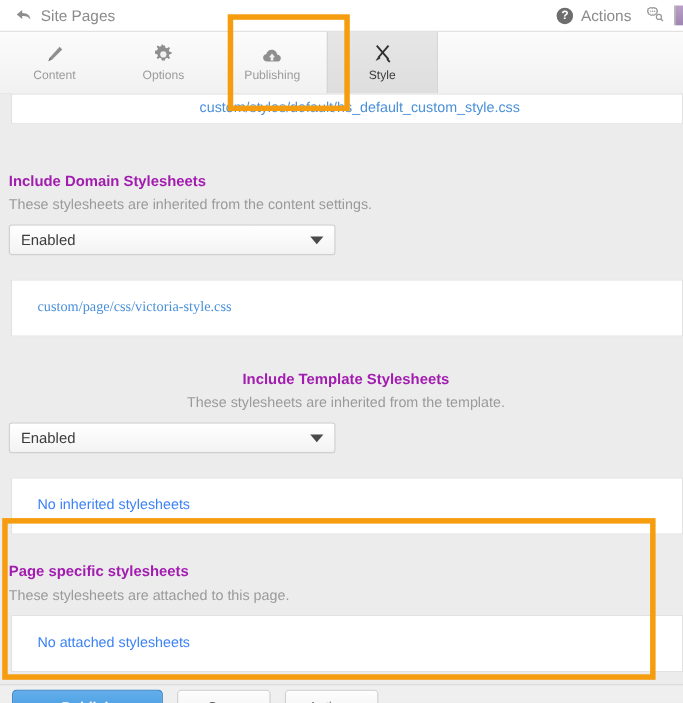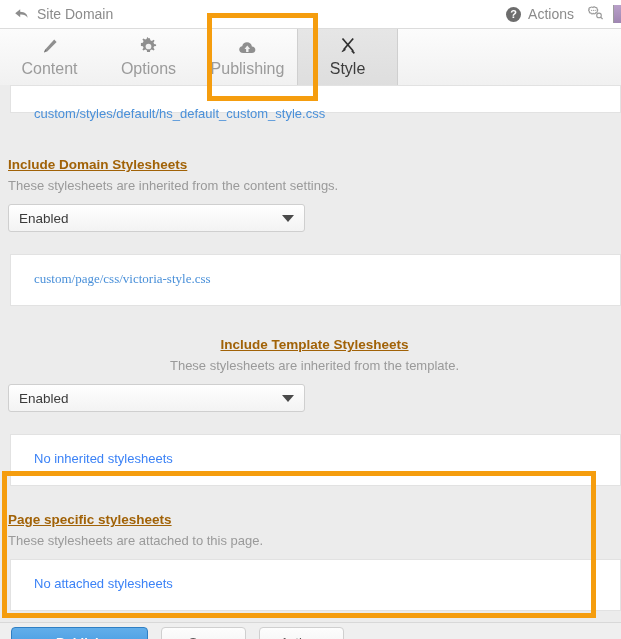--- a/index.html
+++ b/index.html
@@ -89,21 +89,21 @@
     position: relative;
   }
   .tab {
     width: 99px;
     display: flex;
     flex-direction: column;
     align-items: center;
     justify-content: center;
     gap: 4px;
     color: #9b9b9b;
-    font-size: 16px;
+    font-size: 11px;
     position: relative;
   }
   .tab .tab-icon {
     height: 20px;
     display: flex;
     align-items: flex-end;
     justify-content: center;
     color: #8f8f8f;
   }
   .tab.active {
@@ -141,23 +141,22 @@
   .sheet-empty {
     color: #3b82f6;
   }
 
   .section {
     padding: 0 0 0 8px;
   }
   .section-title {
     font-size: 13.5px;
     font-weight: bold;
-    color: #a16207;
+    color: #a21caf;
     margin: 0;
-    text-decoration: underline;
   }
   .section-sub {
     font-size: 13px;
     color: #9a9a9a;
     margin: 6px 0 0 0;
   }
 
   .select-wrap {
     margin-top: 11px;
     width: 297px;
@@ -244,21 +243,21 @@
 </style>
 </head>
 <body>
 
 <div class="topbar">
   <div class="back-arrow">
     <svg width="15" height="12" viewBox="0 0 15 12" aria-hidden="true">
       <path d="M6.2 1.2 L1.2 5.2 L6.2 9.2 L6.2 6.6 C9.5 6.4 12 7.2 13.6 9.8 C13.4 6.0 11.0 4.0 6.2 3.8 Z" fill="#8d8d8d"></path>
     </svg>
   </div>
-  <div class="crumb-title">Site Domain</div>
+  <div class="crumb-title">Site Pages</div>
 
   <div class="topbar-right">
     <div class="help-icon">?</div>
     <div class="tutorial-label">Actions</div>
     <div class="chat-icon">
       <svg width="18" height="16" viewBox="0 0 18 16" aria-hidden="true">
         <path d="M2.2 1.6 C1.0 1.6 0.6 2.6 1.2 3.3 C0.3 3.8 0.5 5.0 1.4 5.2
                  C0.9 6.2 1.8 7.2 2.8 6.9 C3.1 8.0 4.6 8.2 5.2 7.4
                  C6.0 8.2 7.4 7.8 7.6 6.8 C8.8 7.0 9.6 5.9 9.1 5.0
                  C10.0 4.6 10.0 3.3 9.0 3.0 C9.3 2.0 8.3 1.2 7.4 1.6
@@ -322,21 +321,21 @@
       </svg>
     </span>
     <span>Style</span>
   </div>
 </div>
 
 <div class="panel">
 
   
   <div class="white-box" style="height:28px;">
-    <div class="sheet-row" style="padding-top:20px;">
+    <div class="sheet-row" style="padding-top:4px;text-align:center;">
       <a class="sheet-link" href="#">custom/styles/default/hs_default_custom_style.css</a>
     </div>
   </div>
 
   
   <div class="section" style="margin-top:44px;">
     <div class="section-title">Include Domain Stylesheets</div>
     <div class="section-sub">These stylesheets are inherited from the content settings.</div>
     <div class="select-wrap">
       <span class="select-value">Enabled</span>

